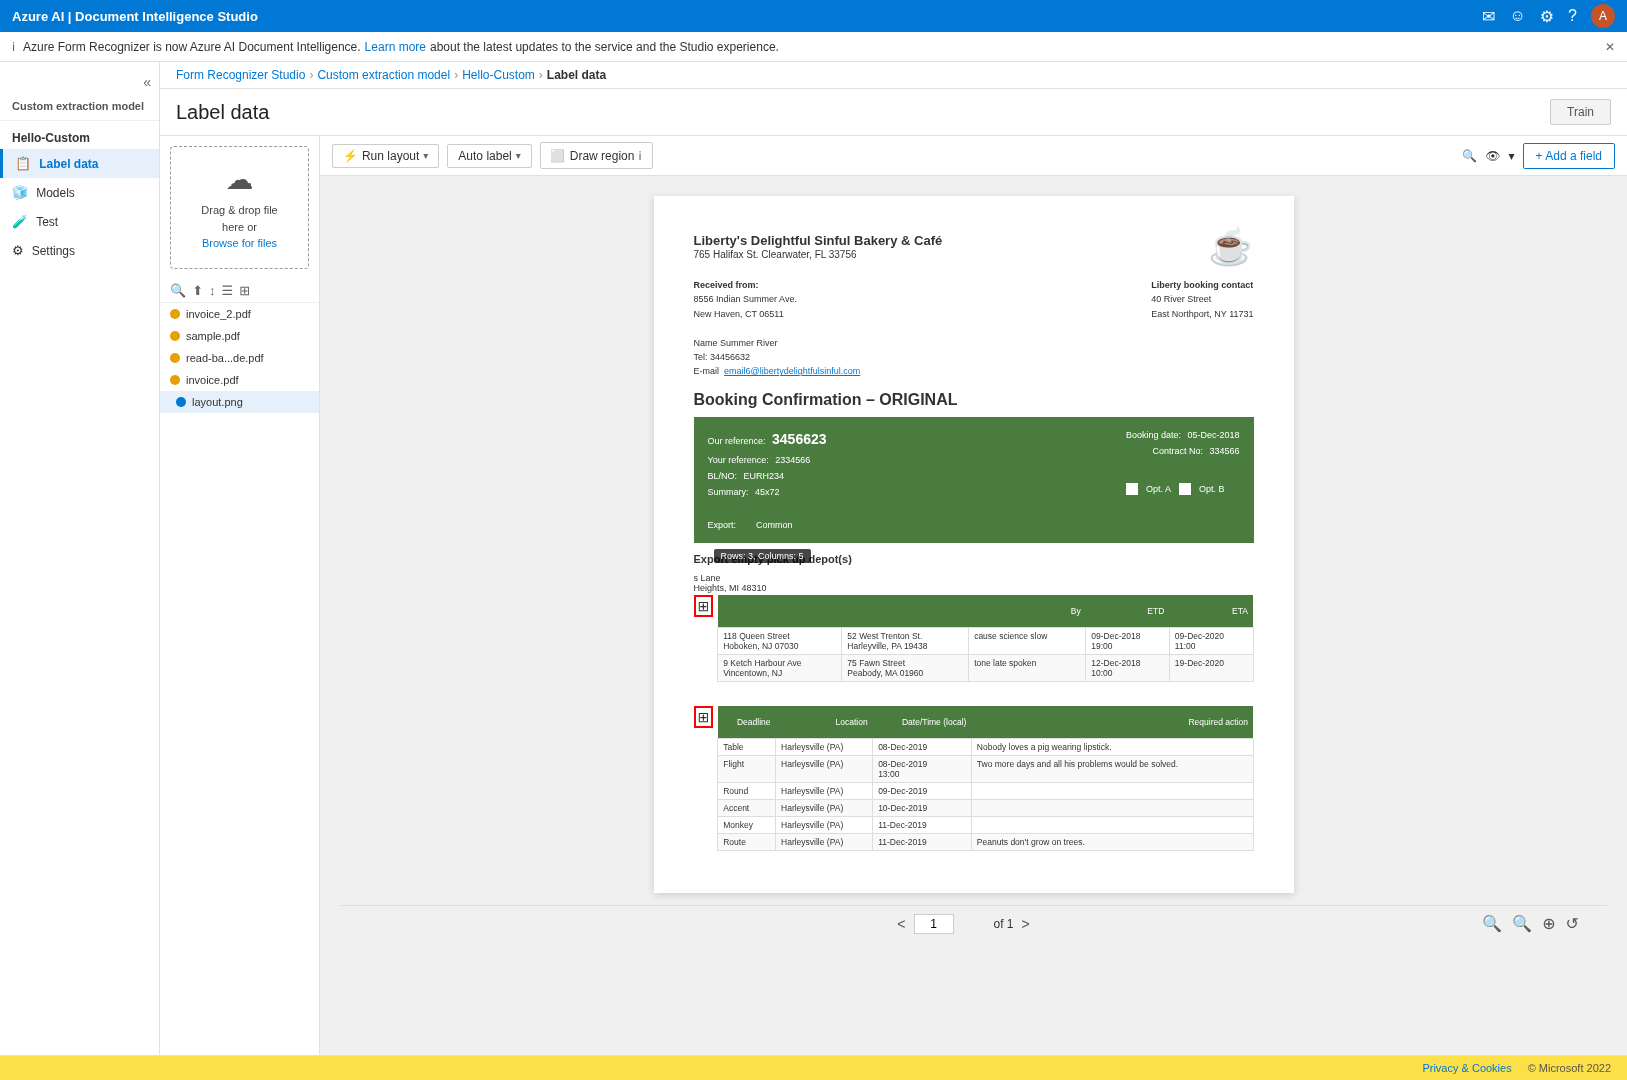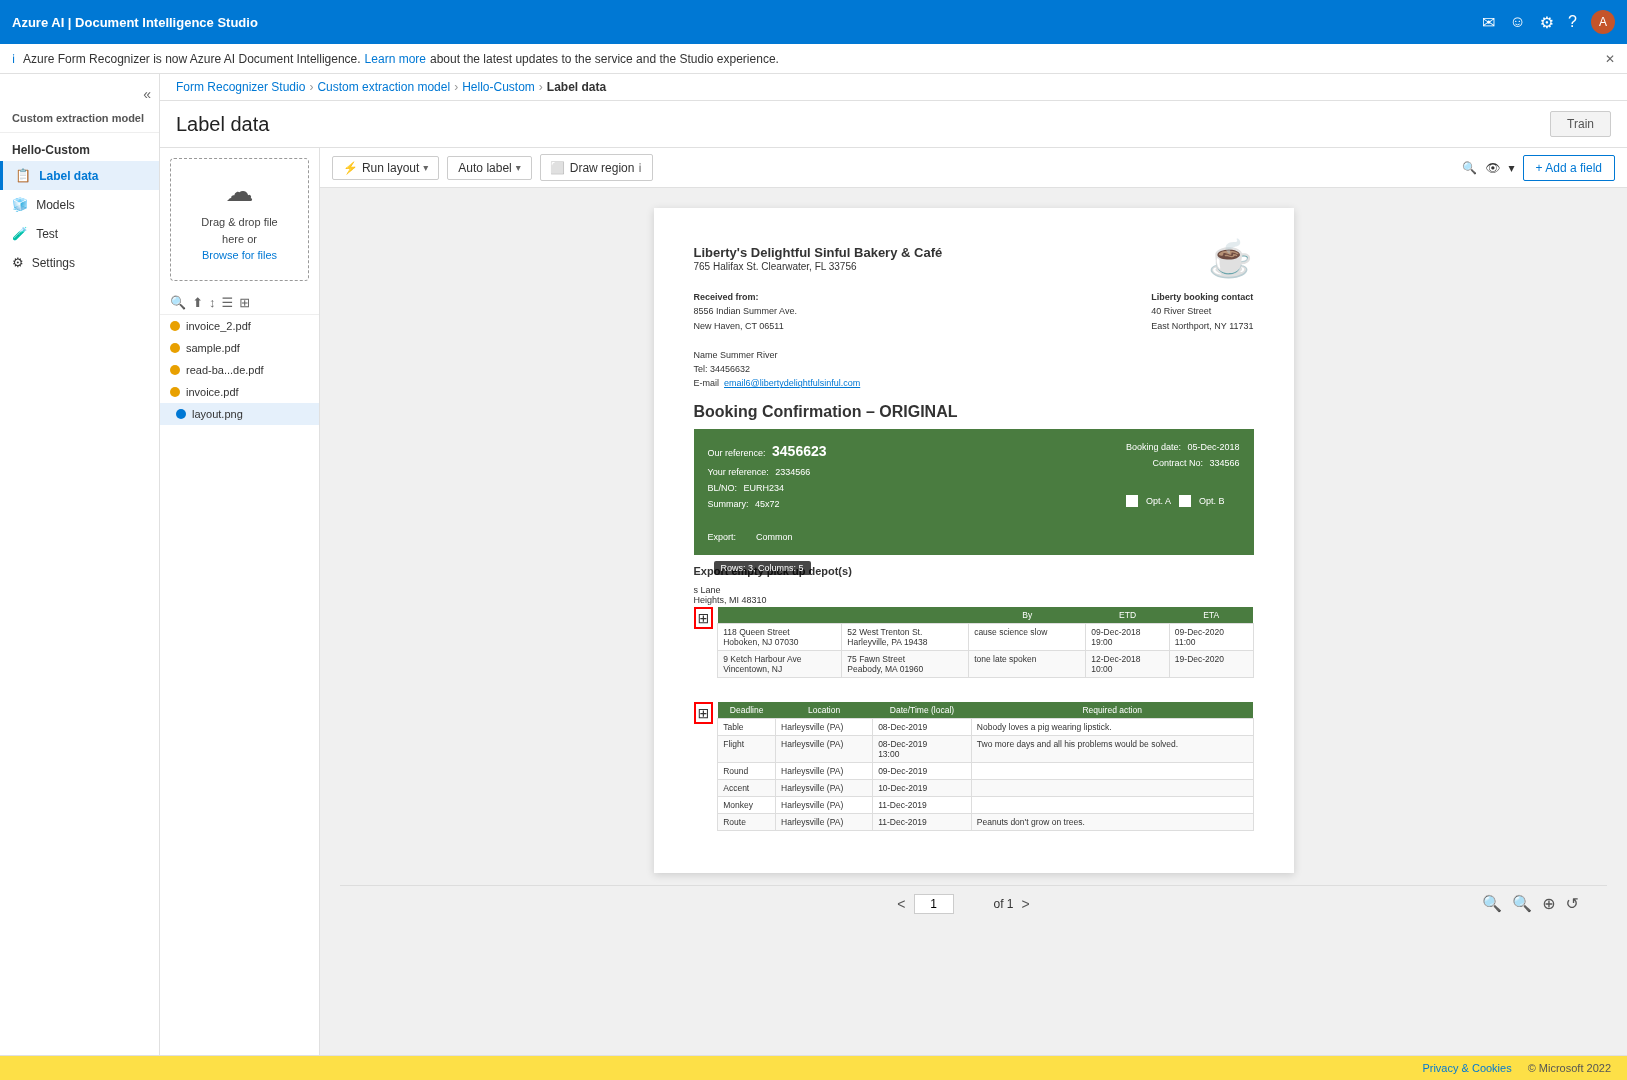--- a/index.html
+++ b/index.html
@@ -2,21 +2,21 @@
 <html><head>
   <meta charset="utf-8">
   <style>
     * { box-sizing: border-box; margin: 0; padding: 0; }
     body { font-family: 'Segoe UI', Arial, sans-serif; font-size: 12px; background: #f3f3f3; color: #333; overflow: hidden; height: 1080px; width: 1627px; }
 
     
     .top-bar {
       background: #0078d4;
       color: white;
-      height: 44px;
+      height: 32px;
       display: flex;
       align-items: center;
       padding: 0 12px;
       gap: 8px;
     }
     .top-bar-logo { font-size: 13px; font-weight: 600; flex: 1; }
     .top-bar-icons { display: flex; gap: 14px; align-items: center; }
     .top-bar-icons span { cursor: pointer; font-size: 16px; color: white; }
 
     
@@ -279,22 +279,22 @@
     
     .doc-table {
       width: 100%;
       border-collapse: collapse;
       font-size: 8.5px;
       margin-bottom: 12px;
     }
     .doc-table th {
       background: #4a7c40;
       color: white;
-      padding: 3px 5px;
-      text-align: center;
+      padding: 11px 5px;
+      text-align: right;
       font-weight: normal;
     }
     .doc-table td {
       padding: 3px 5px;
       border: 1px solid #ddd;
       vertical-align: top;
     }
     .doc-table tr:nth-child(even) td { background: #f9f9f9; }
 
     .table-icon-box {

